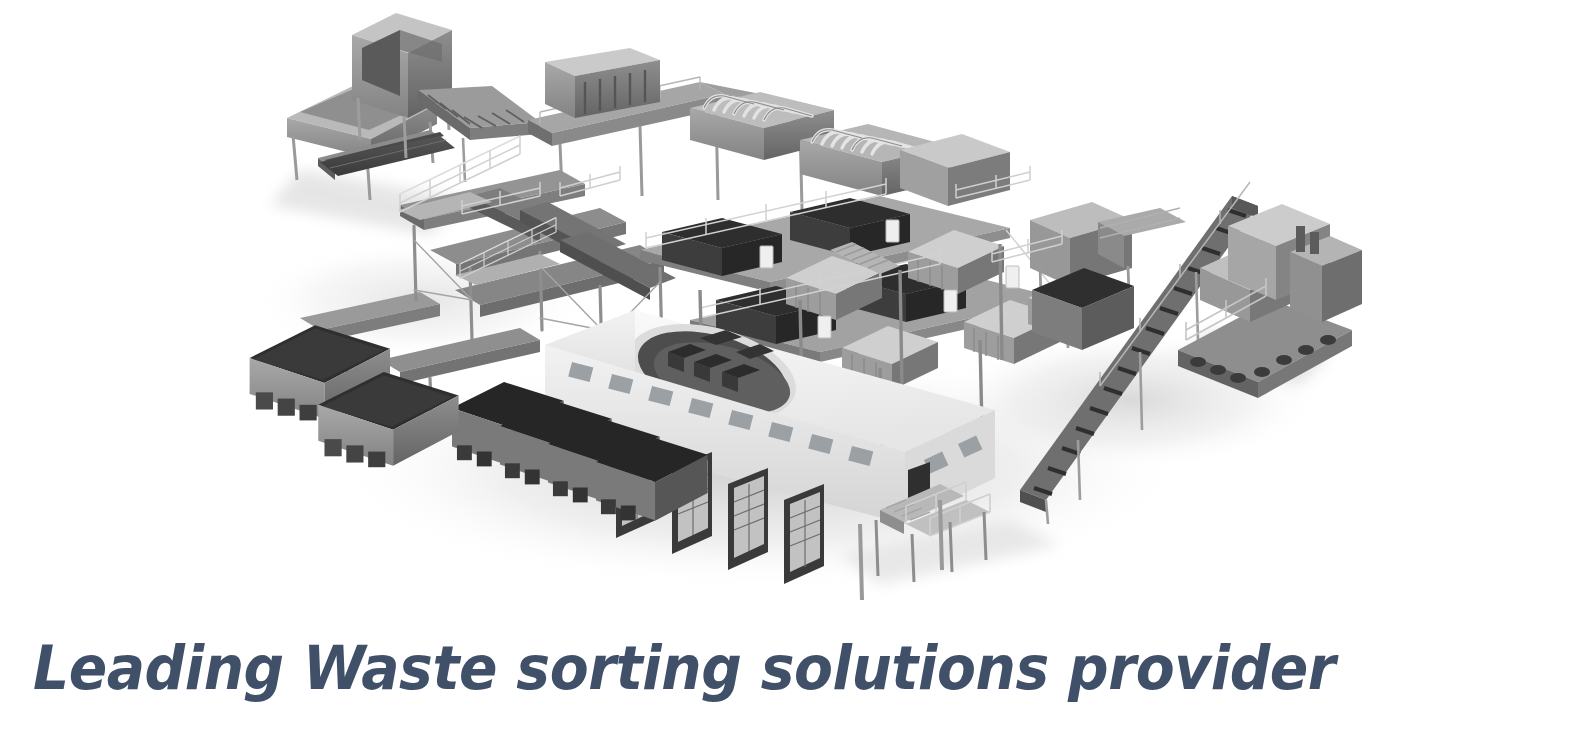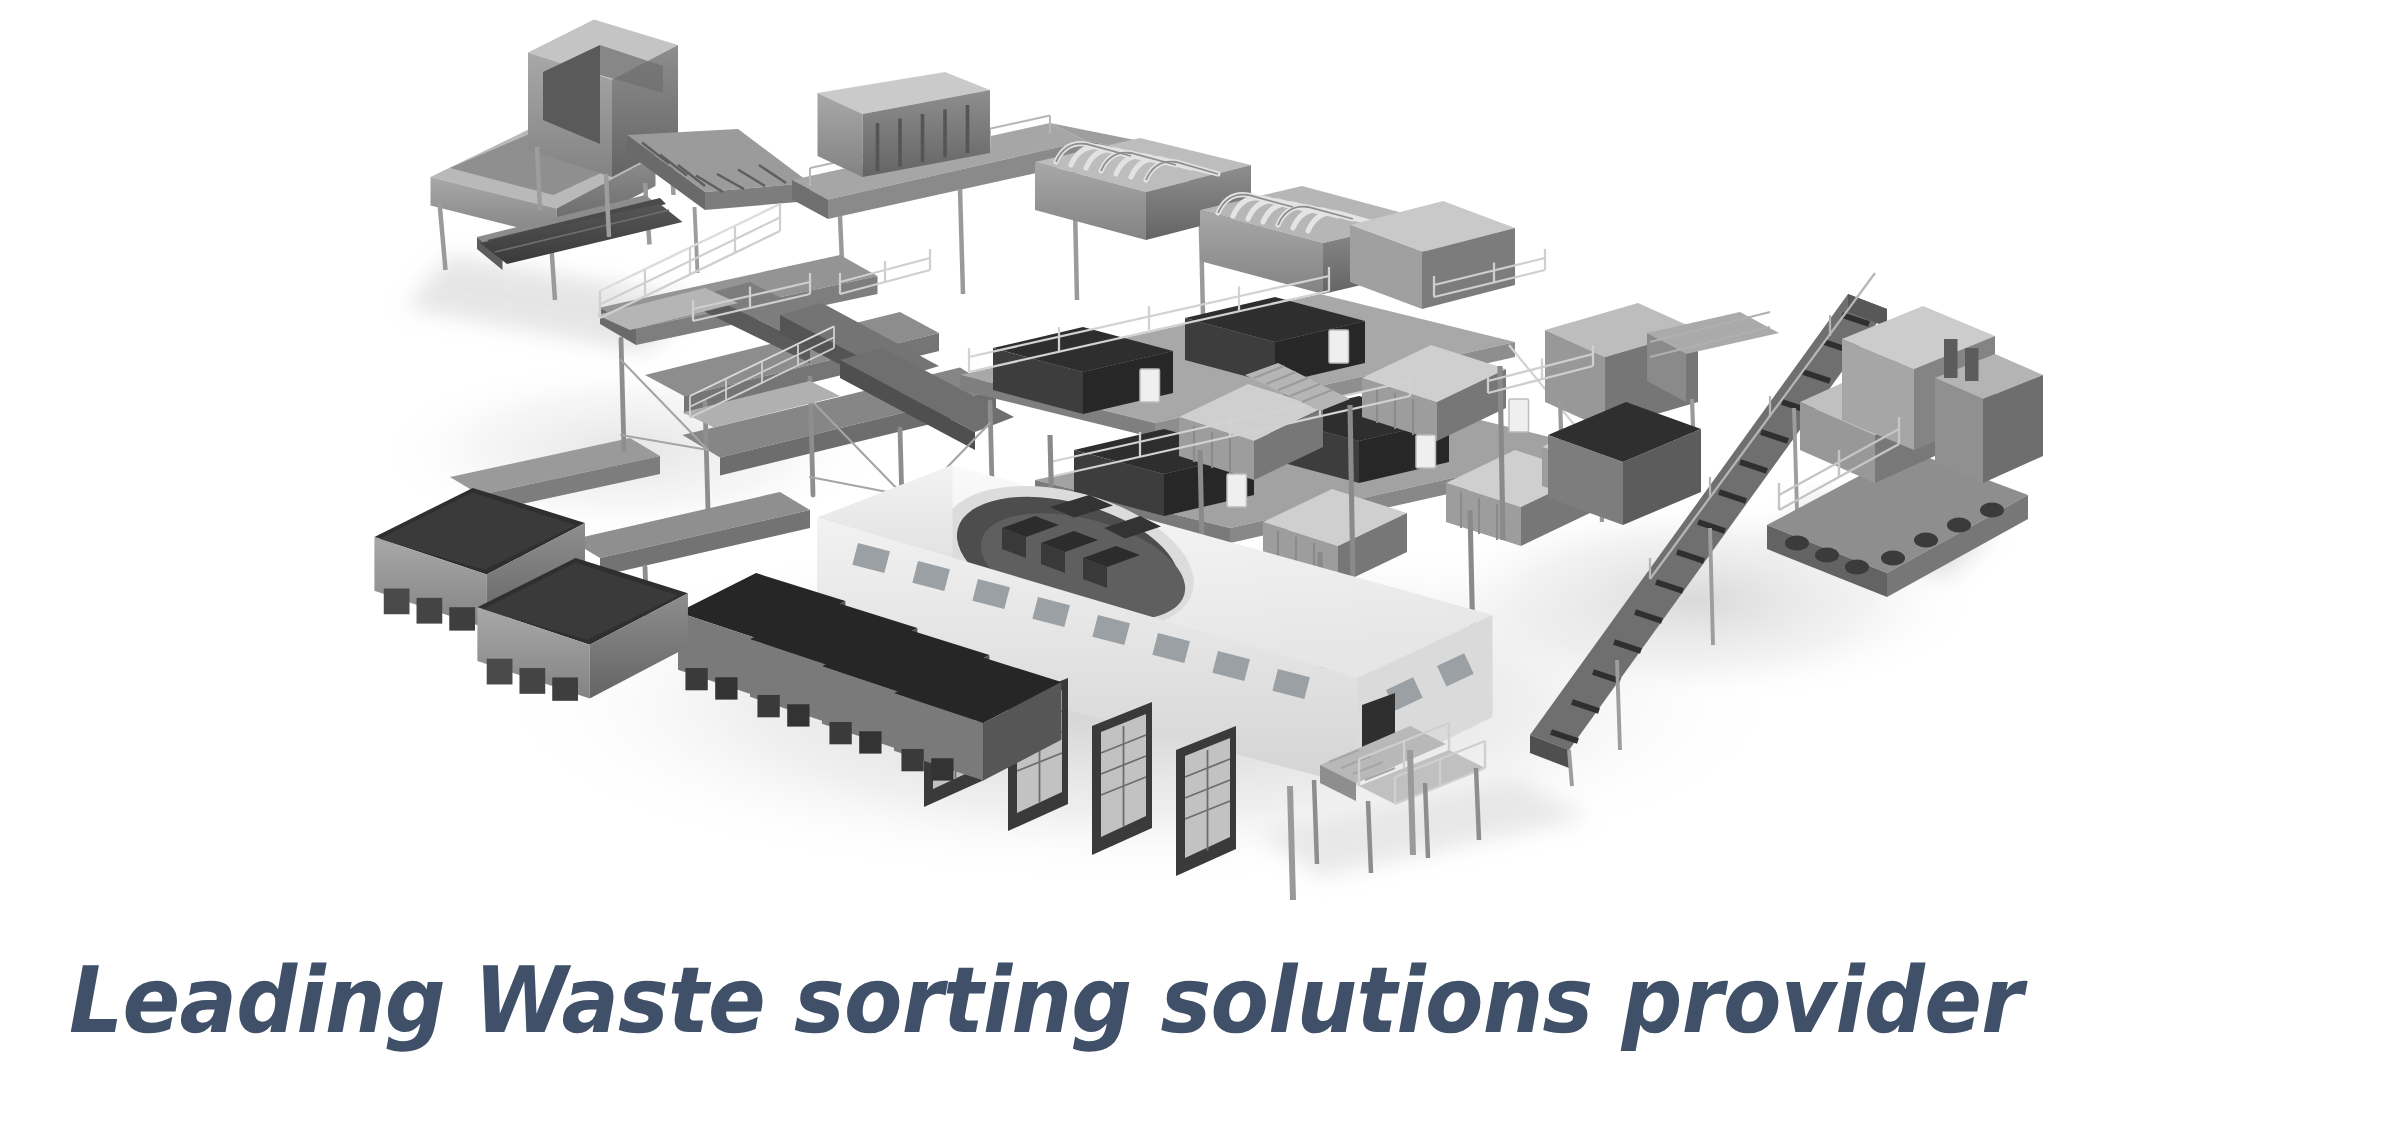--- a/index.html
+++ b/index.html
@@ -12,21 +12,21 @@
 
   
   #render-stage{
     position:absolute;left:0;top:0;width:1587px;height:620px;
     overflow:hidden;
   }
   #render-svg{position:absolute;left:0;top:0;}
 
   
   #tagline-wrap{
-    position:absolute;left:13px;top:612px;width:1369px;height:110px;
+    position:absolute;left:0;top:612px;width:1369px;height:110px;
     display:flex;align-items:center;justify-content:center;
   }
   #tagline{
     font-family:"DejaVu Sans","Liberation Sans",sans-serif;
     font-style:italic;
     font-weight:600;
     font-size:61px;
     letter-spacing:-0.5px;
     color:#3f5068;
     white-space:nowrap;

